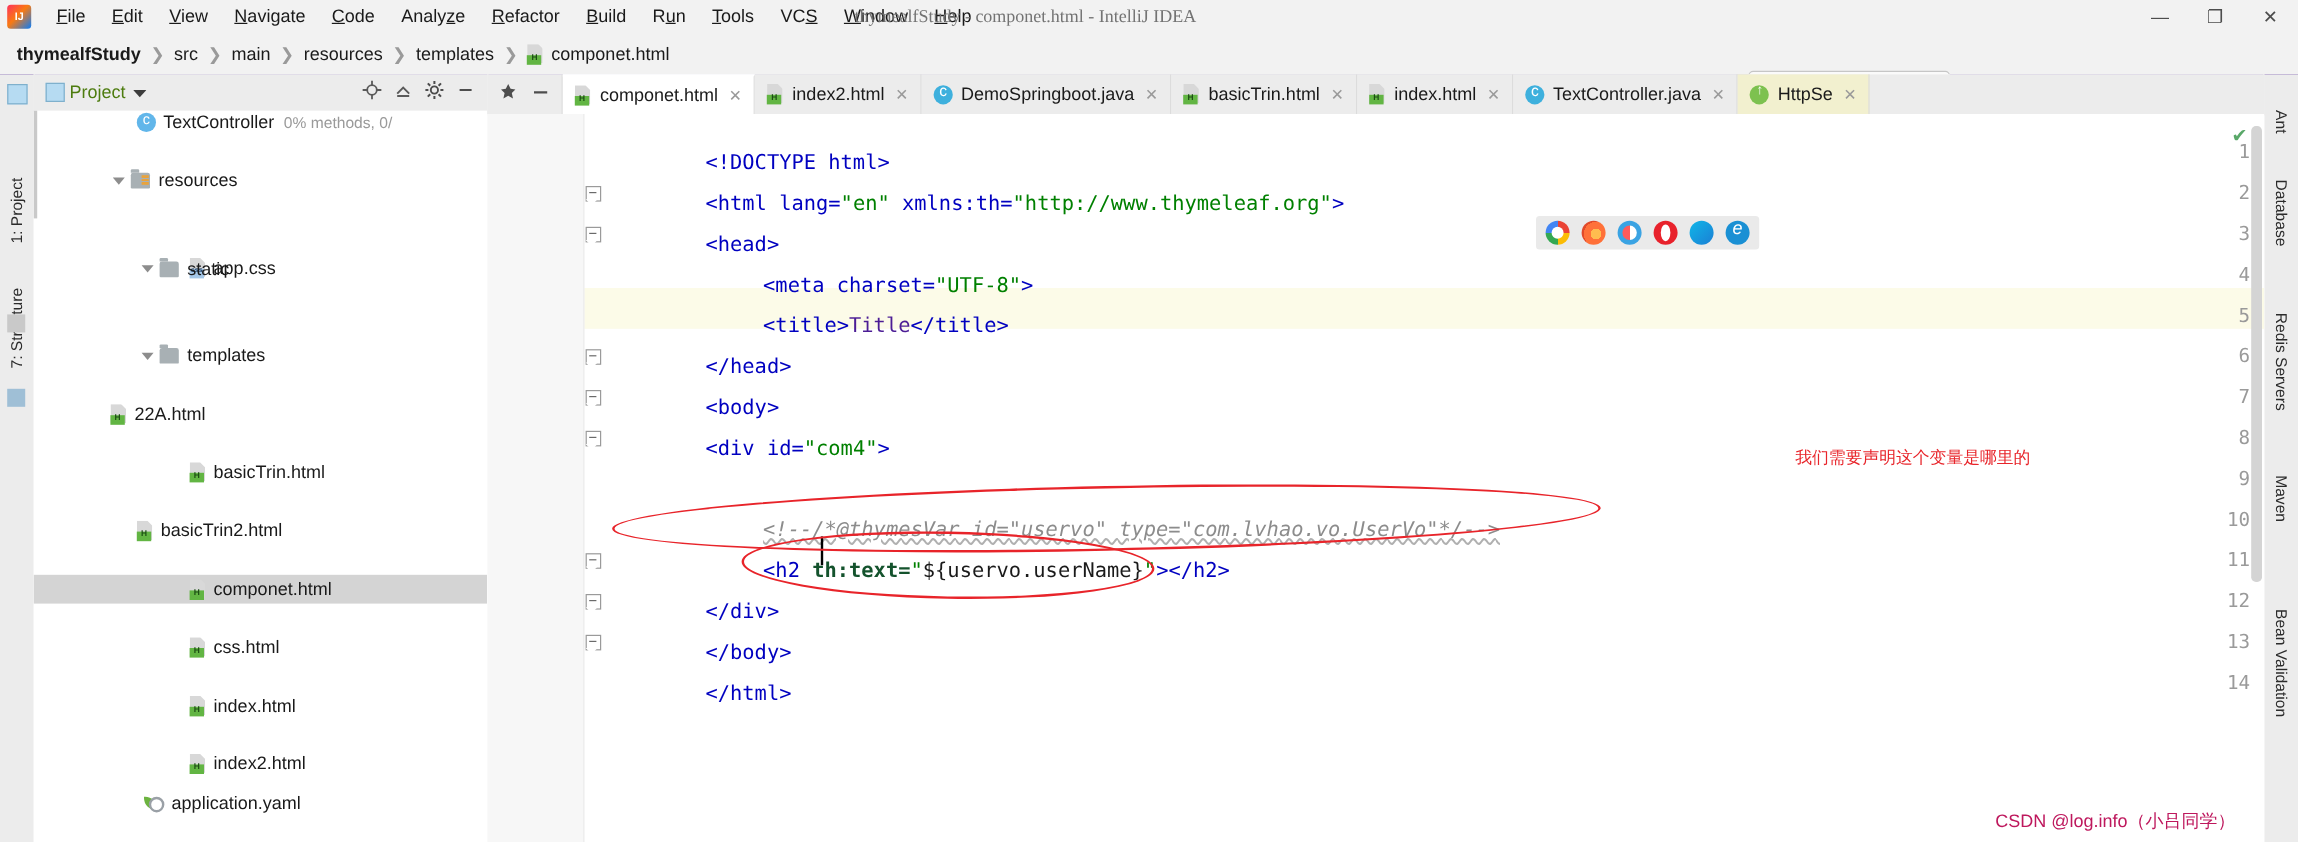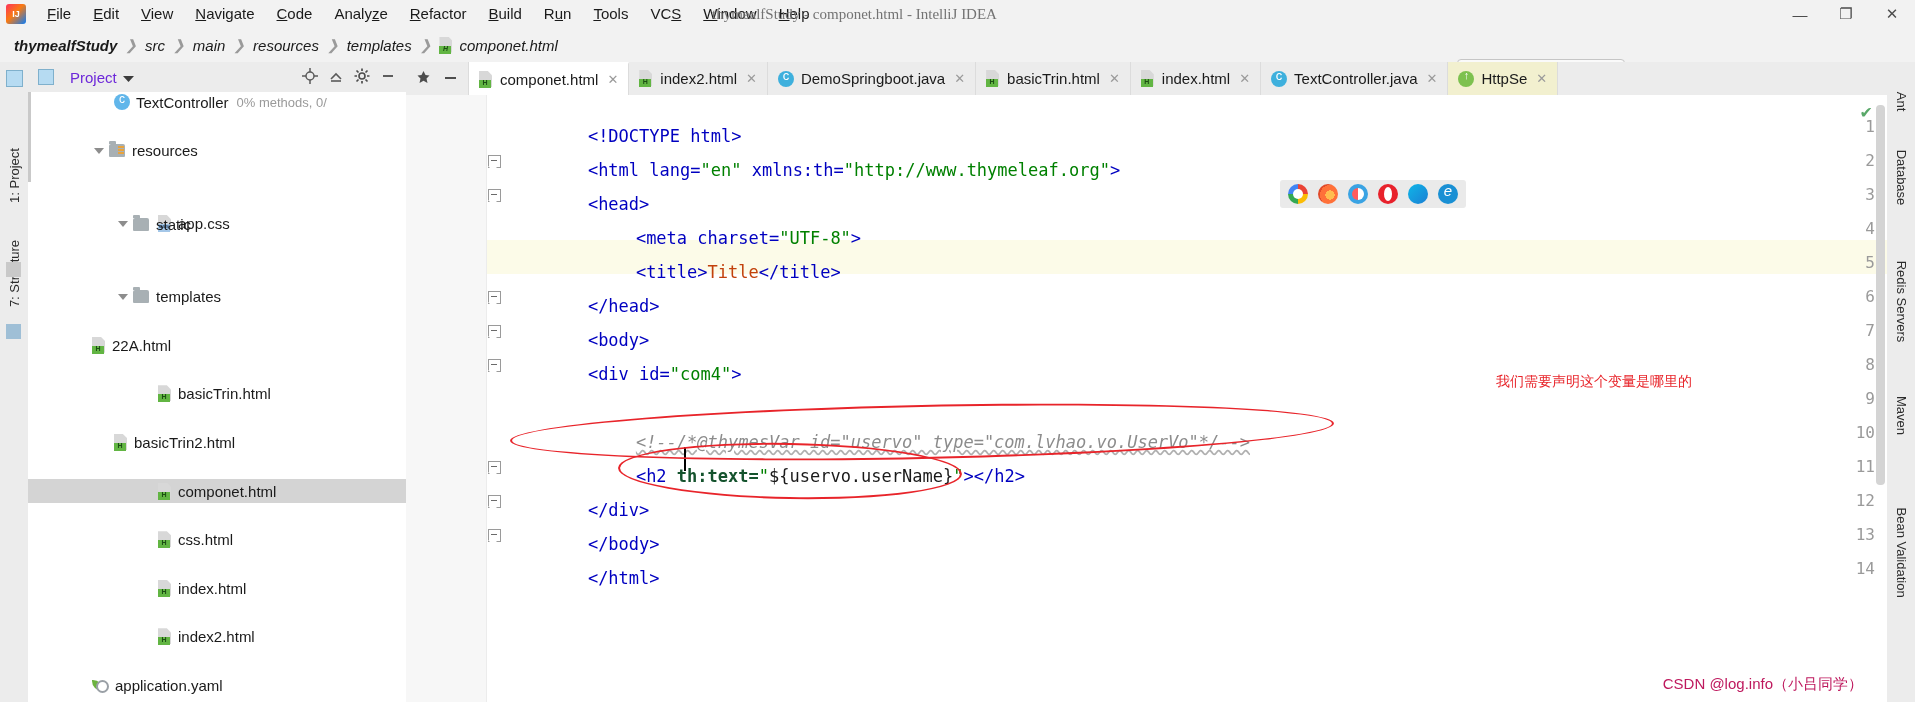--- a/index.html
+++ b/index.html
@@ -19,21 +19,21 @@
   .ij-logo:after{content:"IJ";position:absolute;left:0;top:0;right:0;bottom:0;color:#fff;font-size:9px;
     display:flex;align-items:center;justify-content:center;font-family:"Liberation Sans",sans-serif;font-weight:bold;}
   .menu{display:flex;align-items:center;height:28px;}
   .menu-item{padding:0 11px;font-size:15px;color:#1a1a1a;line-height:28px;white-space:nowrap;}
   .menu-item u{text-decoration:underline;}
   .win-title{position:absolute;left:712px;top:0;height:28px;line-height:28px;color:#737373;font-size:15px;white-space:nowrap;font-family:Liberation Serif, serif;}
   .win-ctrl{position:absolute;top:0;height:28px;display:flex;align-items:center;}
   .win-btn{width:46px;height:28px;display:flex;align-items:center;justify-content:center;color:#4d4d4d;font-size:15px;}
 
   
-  .navbar{position:absolute;left:0;top:28px;width:1915px;height:34px;background:#f2f2f2;border-bottom:1px solid #4c1d95;font-style:italic;}
+  .navbar{position:absolute;left:0;top:28px;width:1915px;height:34px;background:#f2f2f2;border-bottom:1px solid #4c1d95;}
   .crumbs{position:absolute;left:14px;top:0;height:34px;display:flex;align-items:center;font-size:15px;}
   .crumb{color:#1a1a1a;white-space:nowrap;}
   .crumb.bold{font-weight:bold;}
   .crumb-sep{color:#9a9a9a;margin:0 8px;font-size:14px;}
   .crumb-file{display:flex;align-items:center;gap:6px;}
 
   .ico-html{width:14px;height:17px;position:relative;display:inline-block;vertical-align:middle;}
   .ico-html .pg{position:absolute;left:0;top:0;width:13px;height:16px;background:#d8d8d8;
      clip-path:polygon(0 0,68% 0,100% 26%,100% 100%,0 100%);}
   .ico-html .bd{position:absolute;left:0;bottom:0;width:12px;height:8px;background:#62b543;}
@@ -60,21 +60,21 @@
   .strip-sq{position:absolute;left:6px;width:15px;height:15px;}
 
   
   .rightstrip{position:absolute;right:0;top:62px;width:28px;height:640px;background:#ececec;border-left:1px solid #d6d6d6;}
   .vlabelR{position:absolute;left:-30px;width:88px;text-align:center;font-size:13px;color:#2b2b2b;
      transform:rotate(90deg);white-space:nowrap;}
 
   
   .project{position:absolute;left:28px;top:62px;width:378px;height:640px;background:#fff;border-right:1px solid #cfcfcf;}
   .project-head{height:30px;background:#ececec;display:flex;align-items:center;border-bottom:1px solid #d9d9d9;}
-  .proj-title{font-size:15px;color:#6d28d9;margin-left:16px;}
+  .proj-title{font-size:15px;color:#4d7c0f;margin-left:4px;}
   .proj-sq{width:14px;height:14px;background:#b6dbf2;border:1px solid #7fb0cc;margin-left:10px;}
   .proj-head-icons{margin-left:auto;display:flex;align-items:center;gap:10px;padding-right:10px;color:#5a5a5a;}
   .tree{position:absolute;left:0;top:30px;width:378px;height:610px;overflow:hidden;background:#fff;}
   .row{height:24.6px;display:flex;align-items:center;white-space:nowrap;font-size:15px;color:#1a1a1a;position:relative;}
   .row.selected{background:#d4d4d4;}
   .arrow-d{width:0;height:0;border-left:5px solid transparent;border-right:5px solid transparent;border-top:6px solid #8d8d8d;margin-right:5px;}
   .folder{width:16px;height:13px;background:#a8b0b4;border-radius:2px 2px 1px 1px;position:relative;margin-right:7px;}
   .folder:before{content:"";position:absolute;left:0;top:-3px;width:7px;height:3px;background:#a8b0b4;border-radius:1px 1px 0 0;}
   .folder.res:after{content:"";position:absolute;right:1px;top:2px;width:6px;height:8px;
      background:repeating-linear-gradient(#e8a33d 0 2px,transparent 2px 3px);}
@@ -110,21 +110,21 @@
   .fold i{display:block;width:0;height:0;border-left:5.5px solid transparent;border-right:5.5px solid transparent;
      border-top:5px solid #fff;position:absolute;left:0;top:11px;}
   .fold i:before{content:"";position:absolute;left:-5.5px;top:-5px;width:0;height:0;
      border-left:5.5px solid transparent;border-right:5.5px solid transparent;border-top:5px solid #9a9a9a;z-index:-1;}
   .codeline{position:absolute;left:100px;font-family:"DejaVu Sans Mono",monospace;font-size:17px;white-space:pre;line-height:1;}
   .hl-line{position:absolute;left:80px;width:1401px;height:34px;background:#fcfbe8;}
   .k-tag{color:#0000c0;}
   .k-attr{color:#0000c0;}
   .k-str{color:#008000;}
   .k-th{color:#14532d;font-weight:bold;}
-  .k-plain{color:#c2410c;text-align:center;}
+  .k-plain{color:#4c1d95;text-align:center;}
   .k-comment{color:#8c8c8c;font-style:italic;}
   .k-el{color:#1a1a1a;}
   .squiggle{text-decoration:underline;text-decoration-style:wavy;text-decoration-color:#b0b0b0;}
 
   .caret{position:absolute;width:2px;background:#000;}
 
   
   .browsers{position:absolute;background:#eaeaea;border-radius:3px;display:flex;align-items:center;gap:10px;padding:4px 8px;}
   .bico{width:20px;height:20px;border-radius:50%;}
   .b-chrome{background:conic-gradient(#ea4335 0 25%,#fbbc05 25% 50%,#34a853 50% 75%,#4285f4 75% 100%);position:relative;}
@@ -413,21 +413,21 @@
       </div>
 
       <div class="row" style="top:262px;padding-left:130px;">
         <span class="ico-html file-ico-wrap">
             <span class="pg"></span>
             <span class="bd"></span>
           </span>
         <span>index2.html</span>
       </div>
 
-      <div class="row" style="top:286px;padding-left:64px;">
+      <div class="row" style="top:270px;padding-left:92px;">
         <span class="yaml-ico">
             <span class="lf"></span>
             <span class="gr"></span>
           </span>
         <span>application.yaml</span>
       </div>
 
     </div>
   </div>
 

